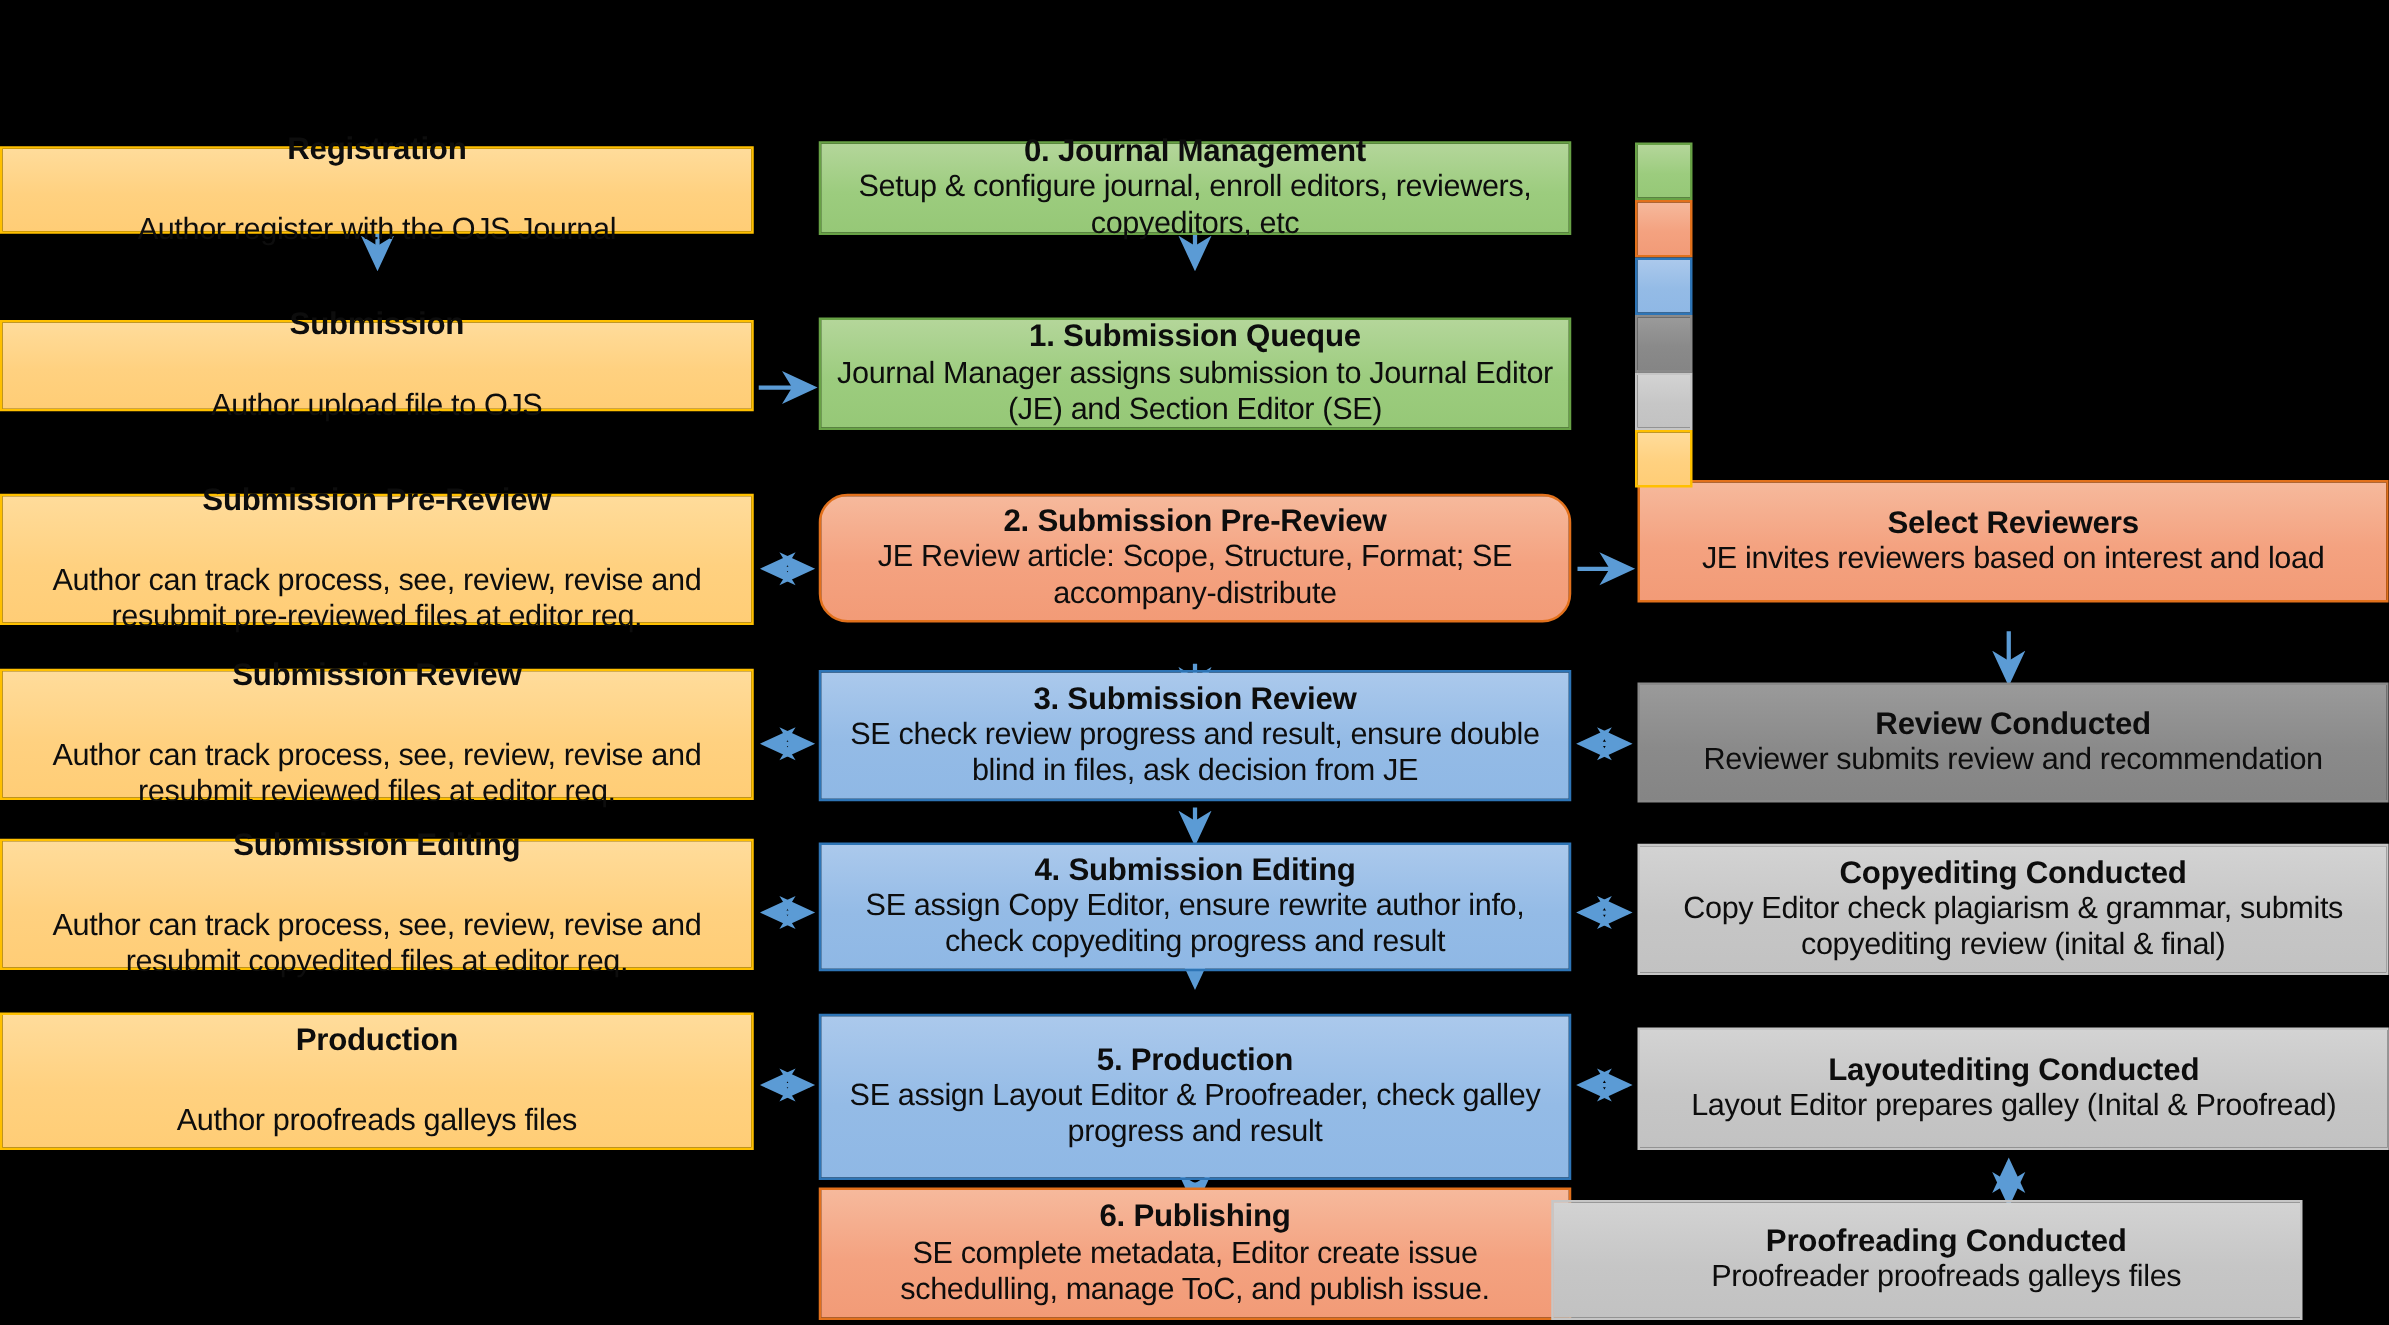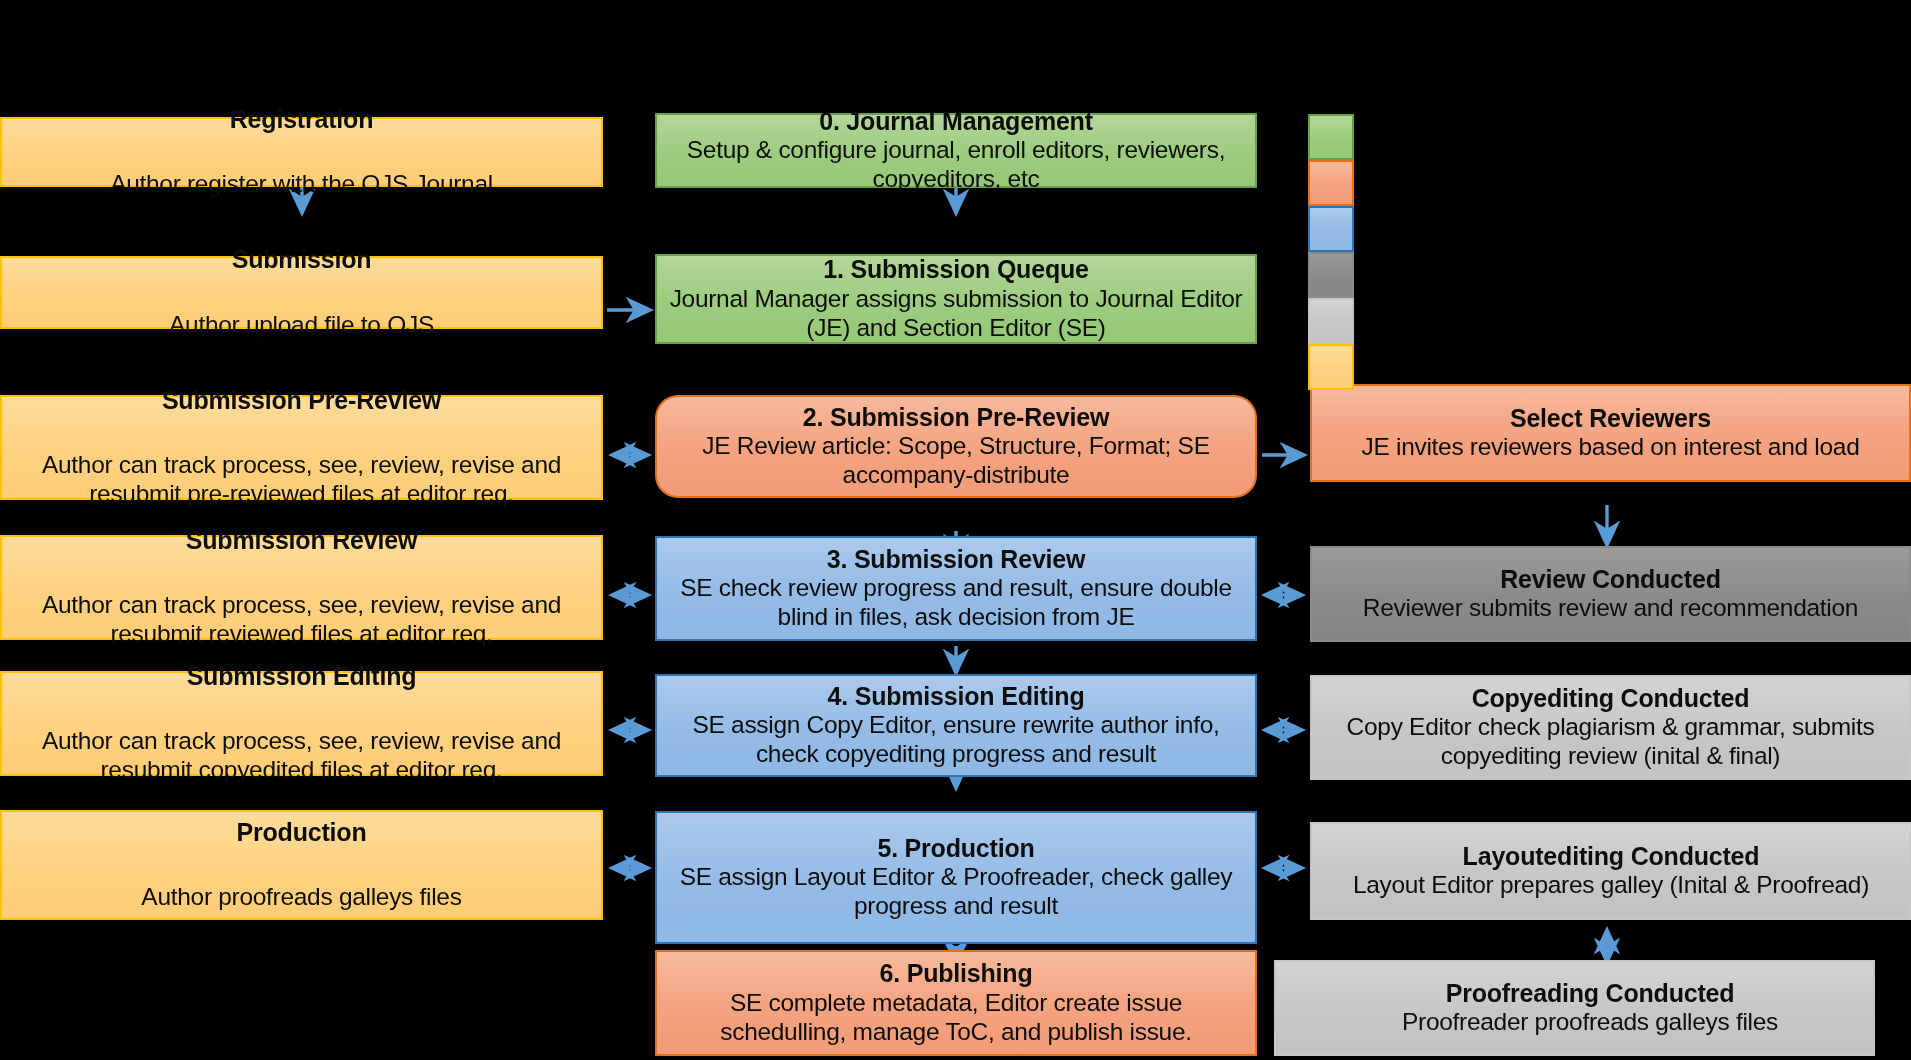--- a/index.html
+++ b/index.html
@@ -203,21 +203,21 @@
   <div class="box c-lgray" style="left:1310px;top:675px;width:601px;height:105px;">
     <div class="title">Copyediting Conducted</div>
     <div class="desc">Copy Editor check plagiarism &amp; grammar, submits copyediting review (inital &amp; final)</div>
   </div>
 
   <div class="box c-lgray" style="left:1310px;top:822px;width:602px;height:98px;">
     <div class="title">Layoutediting Conducted</div>
     <div class="desc">Layout Editor prepares galley (Inital &amp; Proofread)</div>
   </div>
 
-  <div class="box c-lgray" style="left:1274px;top:960px;width:601px;height:96px;padding-left:39px;">
+  <div class="box c-lgray" style="left:1241px;top:960px;width:601px;height:96px;padding-left:39px;">
     <div class="title">Proofreading Conducted</div>
     <div class="desc">Proofreader proofreads galleys files</div>
   </div>
 
   <div class="legend-swatch c-green" style="left:1308px;top:114px;"></div>
   <div class="legend-swatch c-salmon" style="left:1308px;top:160px;"></div>
   <div class="legend-swatch c-blue" style="left:1308px;top:206px;"></div>
   <div class="legend-swatch c-dgray" style="left:1308px;top:252px;"></div>
   <div class="legend-swatch c-lgray" style="left:1308px;top:298px;"></div>
   <div class="legend-swatch c-yellow" style="left:1308px;top:344px;"></div>

